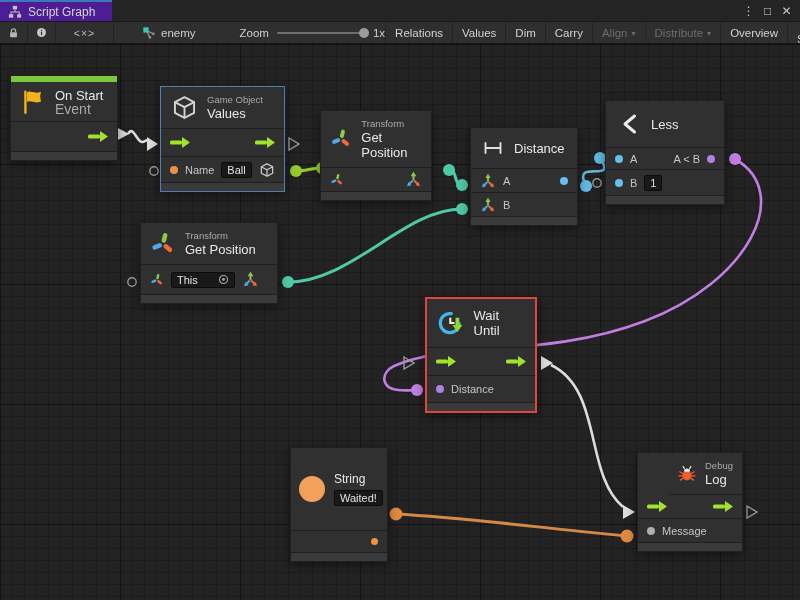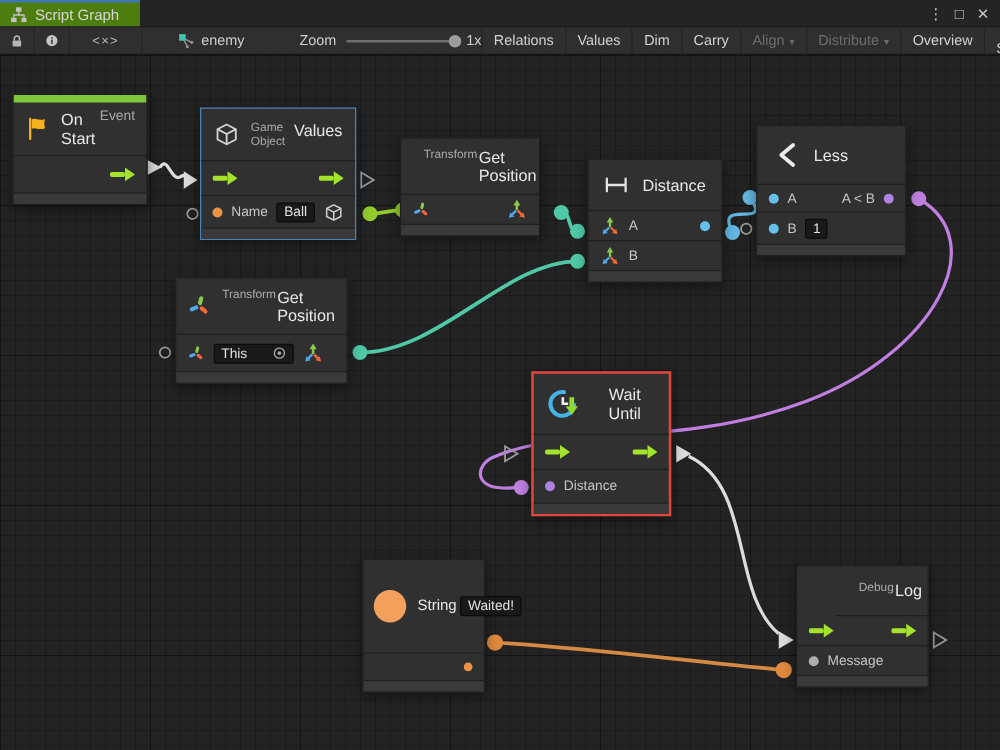--- a/index.html
+++ b/index.html
@@ -1,21 +1,21 @@
 <!DOCTYPE html>
 <html><head>
 <meta charset="utf-8">
 <style>
   html,body{margin:0;padding:0;background:#111;}
   *{box-sizing:border-box;font-family:"Liberation Sans",sans-serif;}
   .win{position:relative;width:800px;height:600px;background:#222;overflow:hidden;user-select:none;}
 
   
   .tabbar{position:absolute;left:0;top:0;width:800px;height:22px;background:#242424;display:flex;align-items:stretch;border-bottom:1px solid #1a1a1a;}
-  .tab{display:flex;align-items:center;gap:6px;padding:0 14px 0 8px;background:#4d7c0f;border-top:2px solid #3e77b5;color:#d6d6d6;font-size:12px;min-width:112px;}
+  .tab{display:flex;align-items:center;gap:6px;padding:0 14px 0 8px;background:#4c1d95;border-top:2px solid #3e77b5;color:#d6d6d6;font-size:12px;min-width:112px;}
   .winctrls{margin-left:auto;display:flex;align-items:center;gap:4px;padding-right:6px;color:#c9c9c9;font-size:12px;}
   .winctrls span{display:inline-block;width:15px;text-align:center;cursor:default;}
 
   
   .toolbar{position:absolute;left:0;top:22px;width:800px;height:22px;background:#2f2f2f;display:flex;align-items:stretch;border-bottom:1px solid #161616;color:#cfcfcf;font-size:11.5px;}
   .tgrp{display:flex;align-items:center;justify-content:center;border-right:1px solid #242424;padding:0 8px;}
   .tgrp.icon-btn{min-width:28px;}
   .code-label{letter-spacing:1px;color:#bdbdbd;font-size:10.5px;}
   .graph-ref{display:flex;align-items:center;gap:5px;margin-left:22px;padding:0 6px;}
   .zoomctl{display:flex;align-items:center;gap:8px;margin-left:38px;}
@@ -32,23 +32,23 @@
       linear-gradient(rgba(0,0,0,.30) 1px,transparent 1px),
       linear-gradient(90deg,rgba(0,0,0,.30) 1px,transparent 1px),
       linear-gradient(rgba(0,0,0,.20) 1px,transparent 1px),
       linear-gradient(90deg,rgba(0,0,0,.20) 1px,transparent 1px);
     background-size:120px 120px,120px 120px,12px 12px,12px 12px;}
   .wires{position:absolute;left:0;top:0;pointer-events:none;}
 
   
   .node{position:absolute;background:#303031;border:1px solid #202020;box-shadow:0 3px 10px rgba(0,0,0,.45);}
   .node.sel{border:1px solid #4e80b8;}
-  .node.hl{border:2px solid #e1463d;text-align:center;}
+  .node.hl{border:2px solid #e1463d;}
   .hdr{display:flex;align-items:center;gap:9px;padding:7px 10px;border-bottom:1px solid #1f1f1f;}
-  .hcol{display:flex;flex-direction:row;gap:1px;}
+  .hcol{display:flex;flex-direction:column;gap:1px;}
   .cat{font-size:9.5px;color:#ababab;line-height:11px;}
   .ttl{font-size:13px;color:#e8e8e8;line-height:15px;}
   .row{display:flex;align-items:center;gap:7px;padding:0 9px;border-bottom:1px solid #1f1f1f;}
   .footer{height:8px;background:#3a3a3b;}
   .plabel{font-size:11px;color:#c6c6c6;}
   .dot{width:9px;height:9px;border-radius:50%;flex:0 0 auto;}
   .dot.sm{width:8px;height:8px;}
   .d-orange{background:#ec9247;} .d-blue{background:#63c1ec;} .d-purple{background:#ad82e0;} .d-gray{background:#aeaeae;}
   .field{display:inline-flex;align-items:center;gap:4px;background:#191919;border:1px solid #0b0b0b;border-radius:2px;padding:1px 5px;font-size:11px;color:#e2e2e2;min-height:15px;}
   .spacer{flex:1;}
@@ -187,21 +187,21 @@
 
     <div class="node" style="left:10px;top:31px;width:108px;">
       <div style="height:6px;background:#7ec63c;"></div>
       <div class="hdr" style="padding:6px 9px;">
         <svg width="26" height="26" viewBox="0 0 24 24">
           <path d="M5 2.5V22" stroke="#f3b21b" stroke-width="2.2" stroke-linecap="round"></path>
           <path d="M6.5 3 C10 1,13 5,19.5 2.5 C18.4 5.2,18.4 8.4,19.5 11.5 C13 14,10 10,6.5 12 Z" fill="#f3b21b"></path>
         </svg>
         <div class="hcol">
           <span class="ttl">On Start</span>
-          <span class="cat" style="font-size:11px;">Event</span>
+          <span class="cat" style="font-size:14px;">Event</span>
         </div>
       </div>
       <div class="row" style="height:30px;justify-content:flex-end;">
         <svg width="20" height="11" viewBox="0 0 20 11">
             <rect x="0" y="3.5" width="12" height="4" rx="1.5" fill="#a3e32c"></rect>
             <polygon points="12,0 20,5.5 12,11" fill="#a3e32c"></polygon>
           </svg>
       </div>
       <div class="footer"></div>
     </div>

